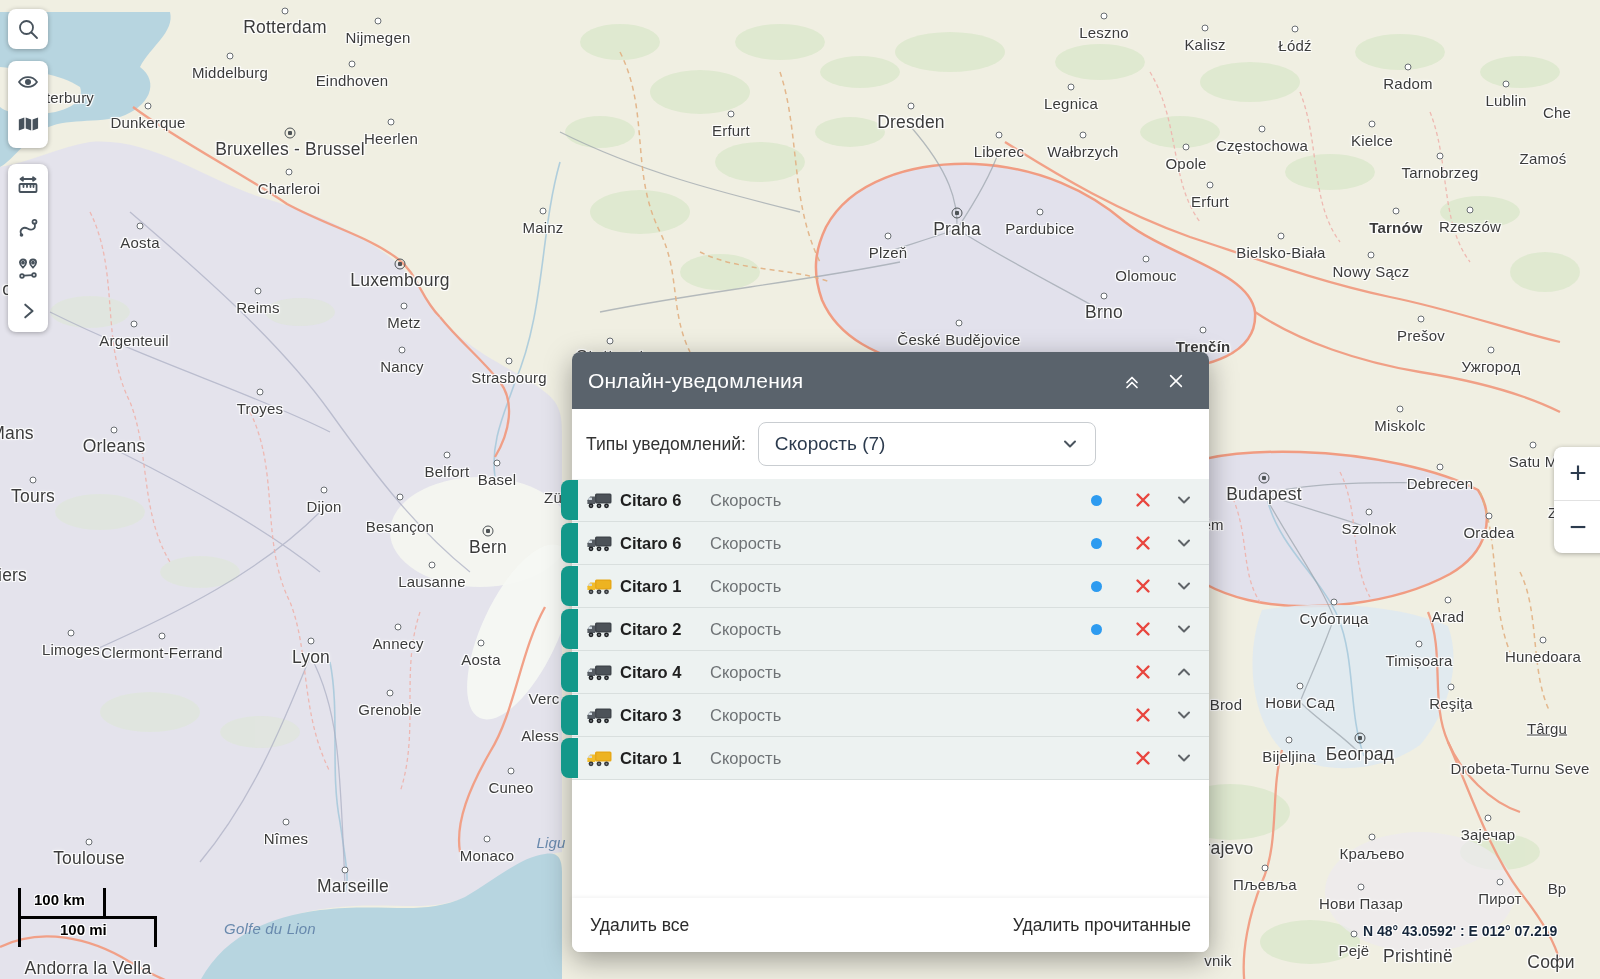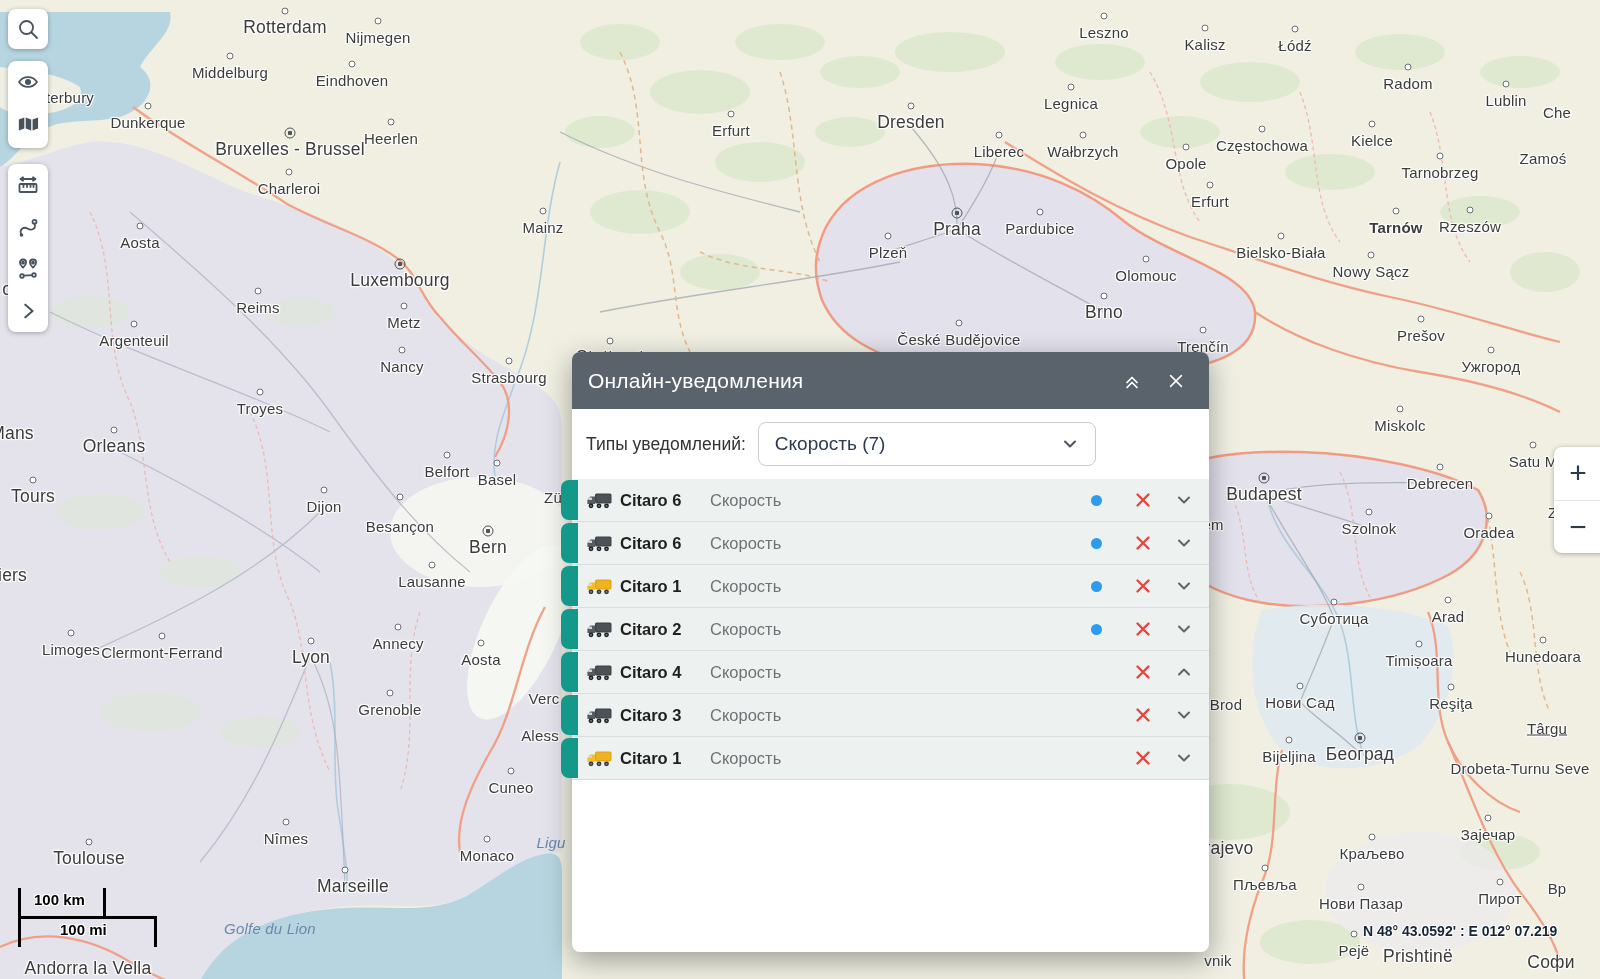--- a/index.html
+++ b/index.html
@@ -345,21 +345,21 @@
       <div class="mlabel" style="left: 1281px; top: 240px;">Bielsko-Biała</div>
       <div class="mdot" style="left: 1371px; top: 243px;"></div>
       <div class="mlabel" style="left: 1371px; top: 259px;">Nowy Sącz</div>
       <div class="mdot" style="left: 1146px; top: 247px;"></div>
       <div class="mlabel" style="left: 1146px; top: 263px;">Olomouc</div>
       <div class="mdot" style="left: 1104px; top: 284px;"></div>
       <div class="mlabel big" style="left: 1104px; top: 300px;">Brno</div>
       <div class="mdot" style="left: 959px; top: 311px;"></div>
       <div class="mlabel" style="left: 959px; top: 327px;">České Budějovice</div>
       <div class="mdot" style="left: 1203px; top: 318px;"></div>
-      <div class="mlabel" style="left: 1203px; top: 334px;">Trenčín</div>
+      <div class="mlabel" style="left: 1203px; top: 334px; font-weight: bold;">Trenčín</div>
       <div class="mdot" style="left: 1421px; top: 307px;"></div>
       <div class="mlabel" style="left: 1421px; top: 323px;">Prešov</div>
       <div class="mdot" style="left: 1491px; top: 338px;"></div>
       <div class="mlabel" style="left: 1491px; top: 354px;">Ужгород</div>
       <div class="mdot" style="left: 1400px; top: 397px;"></div>
       <div class="mlabel" style="left: 1400px; top: 413px;">Miskolc</div>
       <div class="mdot" style="left: 1533px; top: 433px;"></div>
       <div class="mlabel" style="left: 1533px; top: 449px;">Satu M</div>
       <div class="mring" style="left: 1264px; top: 466px;"></div>
       <div class="mlabel big" style="left: 1264px; top: 482px;">Budapest</div>
@@ -723,13 +723,17 @@
       </span>
       <span class="r-chev">
         <svg width="18" height="18" viewBox="0 0 18 18">
           <path d="M4 6.5 L9 11.5 L14 6.5"></path>
             </svg>
       </span>
     </div>
   </div>
     </div>
 
+  <div id="panel-footer">
+    <div class="fbtn">Удалить все</div>
+    <div class="fbtn">Удалить прочитанные</div>
+  </div>
 </div>
 
 </body></html>

